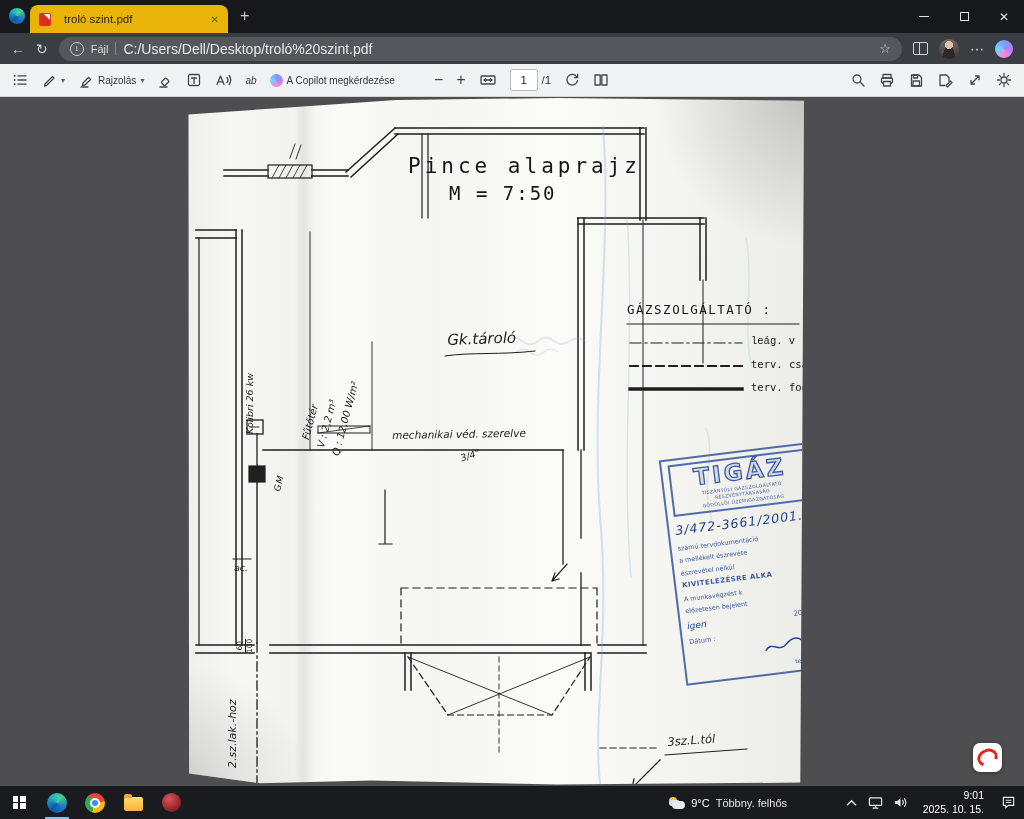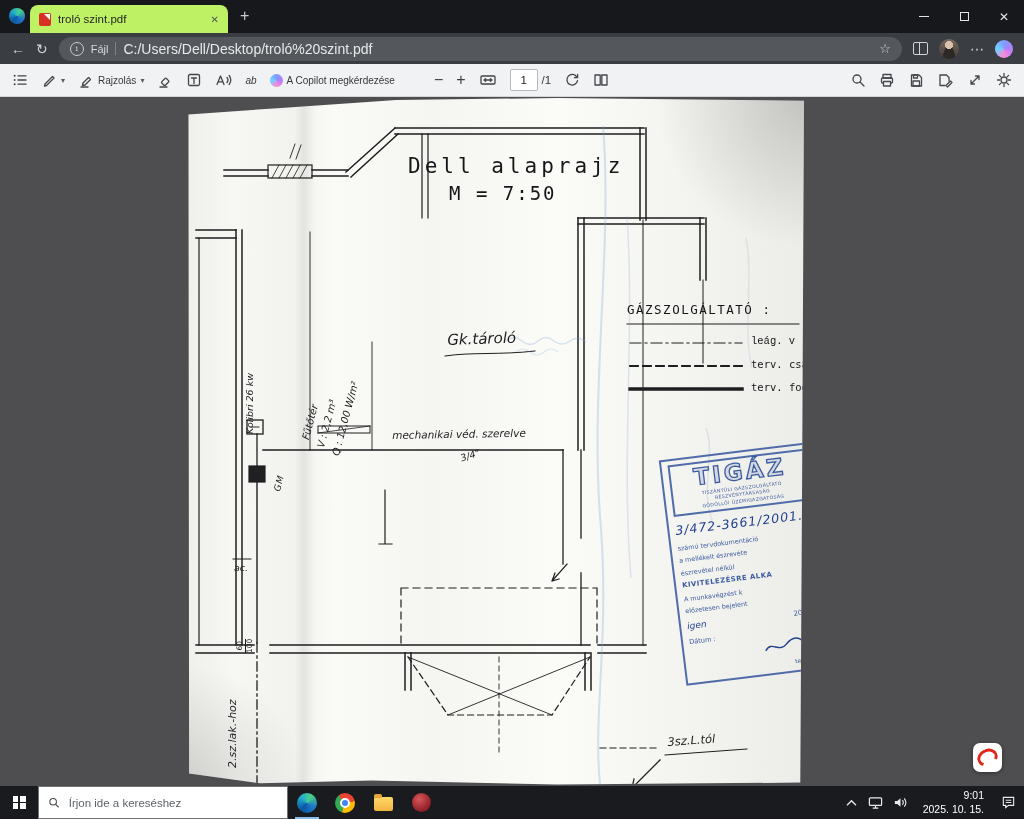--- a/index.html
+++ b/index.html
@@ -3,22 +3,22 @@
 <meta charset="utf-8">
 <style>
   html,body{margin:0;padding:0;}
   body{width:1024px;height:819px;position:relative;overflow:hidden;background:#4e4e51;
        font-family:"Liberation Sans",sans-serif;}
 
   
   .titlebar{position:absolute;top:0;left:0;right:0;height:33px;background:#17181c;}
   .edge-logo{position:absolute;left:9px;top:8px;width:16px;height:16px;border-radius:50%;
     background:conic-gradient(from 220deg,#0b57a4,#25b0cc 100deg,#49d188 170deg,#1f78c8 260deg,#0b57a4);}
-  .tab{position:absolute;left:30px;top:5px;width:198px;height:28px;background:#bef264;
-    border-radius:8px 8px 0 0;display:flex;align-items:center;gap:7px;padding:0 9px;box-sizing:border-box;}
+  .tab{position:absolute;left:30px;top:5px;width:198px;height:28px;background:#eab308;
+    border-radius:8px 8px 0 0;display:flex;align-items:center;gap:13px;padding:0 9px;box-sizing:border-box;}
   .pdf-fav{width:12px;height:13px;background:#d93025;border-radius:2px;position:relative;flex:none;}
   .pdf-fav::after{content:"";position:absolute;right:1px;top:1px;border:3px solid #fff;
     border-left-color:transparent;border-bottom-color:transparent;}
   .tab-title{font-size:11.5px;color:#25262a;flex:1;overflow:hidden;white-space:nowrap;}
   .tab-close{font-size:10px;color:#55575b;flex:none;}
   .newtab{position:absolute;left:240px;top:7px;font-size:16px;color:#c8cbcf;line-height:18px;}
   .wbtns{position:absolute;right:0;top:0;height:33px;display:flex;}
   .wbtn{width:40px;display:flex;align-items:center;justify-content:center;color:#e3e4e6;font-size:12px;}
   .minbar{width:10px;height:1.4px;background:#e3e4e6;}
   .maxbox{width:9px;height:9px;border:1.2px solid #e3e4e6;box-sizing:border-box;}
@@ -354,21 +354,21 @@
       <g stroke="#7da6cc" fill="none">
         <path d="M417 28 C427 150 403 300 415 430 C423 540 407 620 414 686" stroke-width="2" opacity="0.3"></path>
         <path d="M441 118 C449 230 435 360 445 480" stroke-width="1.5" opacity="0.22"></path>
         <path d="M320 243 q8 -7 16 0 q8 7 16 0 q8 -7 16 0 q8 6 16 0 q8 -6 16 1" stroke-width="1.3" opacity="0.3"></path>
         <path d="M330 254 q7 -6 14 0 q7 6 14 0 q7 -6 14 0" stroke-width="1.1" opacity="0.25"></path>
         <path d="M520 330 c10 25 -6 60 6 92" stroke-width="1.5" opacity="0.2"></path>
         <path d="M560 140 c8 40 -4 90 6 130" stroke-width="1.5" opacity="0.18"></path>
       </g>
     </svg>
 
-    <div class="lbl draft" style="left:222px;top:56px;font-size:21px;letter-spacing:4px;">Dell alaprajz</div>
+    <div class="lbl draft" style="left:222px;top:56px;font-size:21px;letter-spacing:4px;">Pince alaprajz</div>
     <div class="lbl draft" style="left:263px;top:84px;font-size:19px;letter-spacing:2px;">M = 7:50</div>
     <div class="lbl hand" style="left:261px;top:233px;font-size:15px;transform:rotate(-2deg);">Gk.tároló</div>
 
     <div class="lbl draft" style="left:441px;top:204px;font-size:12.5px;letter-spacing:1.5px;">GÁZSZOLGÁLTATÓ :</div>
     <div class="lbl draft" style="left:565px;top:237px;font-size:10.5px;font-family:Liberation Mono, monospace;">leág. v</div>
     <div class="lbl draft" style="left:565px;top:260px;font-size:10.5px;">terv. csatl</div>
     <div class="lbl draft" style="left:565px;top:283px;font-size:10.5px;">terv. fogy</div>
 
     <div class="lbl hand" style="left:206px;top:331px;font-size:10.5px;transform:rotate(-1deg);">mechanikai véd. szerelve</div>
     <div class="lbl hand" style="left:273px;top:355px;font-size:9.5px;transform:rotate(-18deg);">3/4"</div>
@@ -422,40 +422,38 @@
 
 <div class="taskbar">
   <div class="startbtn">
     <span class="winlogo">
         <span></span>
         <span></span>
         <span></span>
         <span></span>
       </span>
   </div>
-  <div class="tsearch">
-    <svg width="13" height="13" viewBox="0 0 16 16">
-      <circle cx="7" cy="7" r="4.5" stroke="#4a4a4a" stroke-width="1.5" fill="none"></circle>
-      <path d="M10.5 10.5 L14.5 14.5" stroke="#4a4a4a" stroke-width="1.5"></path>
-      </svg>
-    <input type="text" placeholder="Írjon ide a kereséshez" style="">
-  </div>
   <div class="appbtn running">
       <span class="edge-ic"></span>
     </div>
   <div class="appbtn">
       <span class="chrome-ic"></span>
     </div>
   <div class="appbtn">
       <span class="folder-ic"></span>
     </div>
   <div class="appbtn">
       <span class="redapp-ic"></span>
     </div>
   <div class="tspacer"></div>
+  <div class="weather">
+    <span class="wicon"></span>
+    <span class="wtemp">9°C</span>
+    <span class="wcond">Többny. felhős</span>
+  </div>
   <div class="tray">
     <svg width="13" height="9" viewBox="0 0 14 10">
       <path d="M2 8 L7 3 L12 8" stroke="#e8e9eb" stroke-width="1.5" fill="none"></path>
       </svg>
     <svg width="15" height="15" viewBox="0 0 16 16">
       <rect x="1.5" y="3" width="13" height="8" rx="1" stroke="#e8e9eb" stroke-width="1.3" fill="none"></rect>
       <path d="M5 14 H11 M8 11 V14" stroke="#e8e9eb" stroke-width="1.3"></path>
       </svg>
     <svg width="15" height="15" viewBox="0 0 16 16">
       <path d="M2 6.5 v3 h2.5 L8 12.5 v-9 L4.5 6.5 Z" fill="#e8e9eb"></path>

